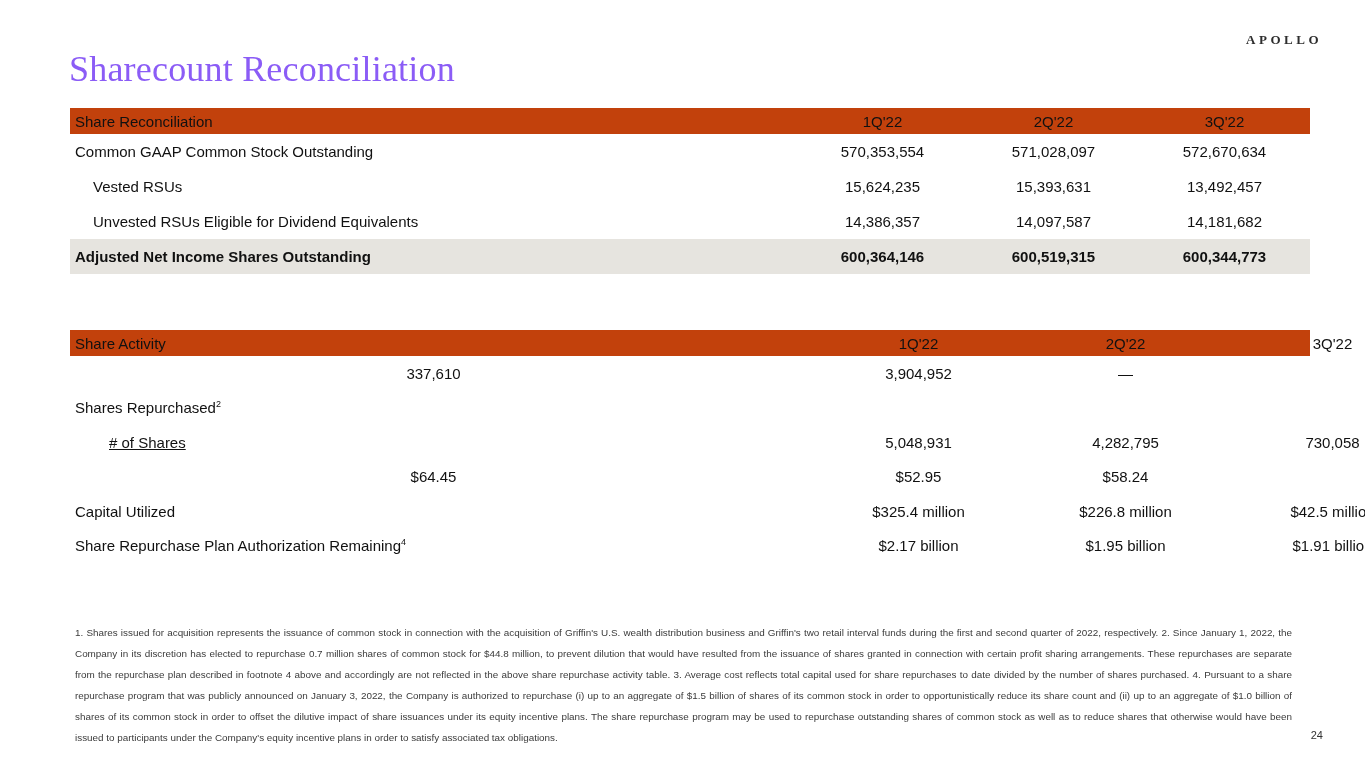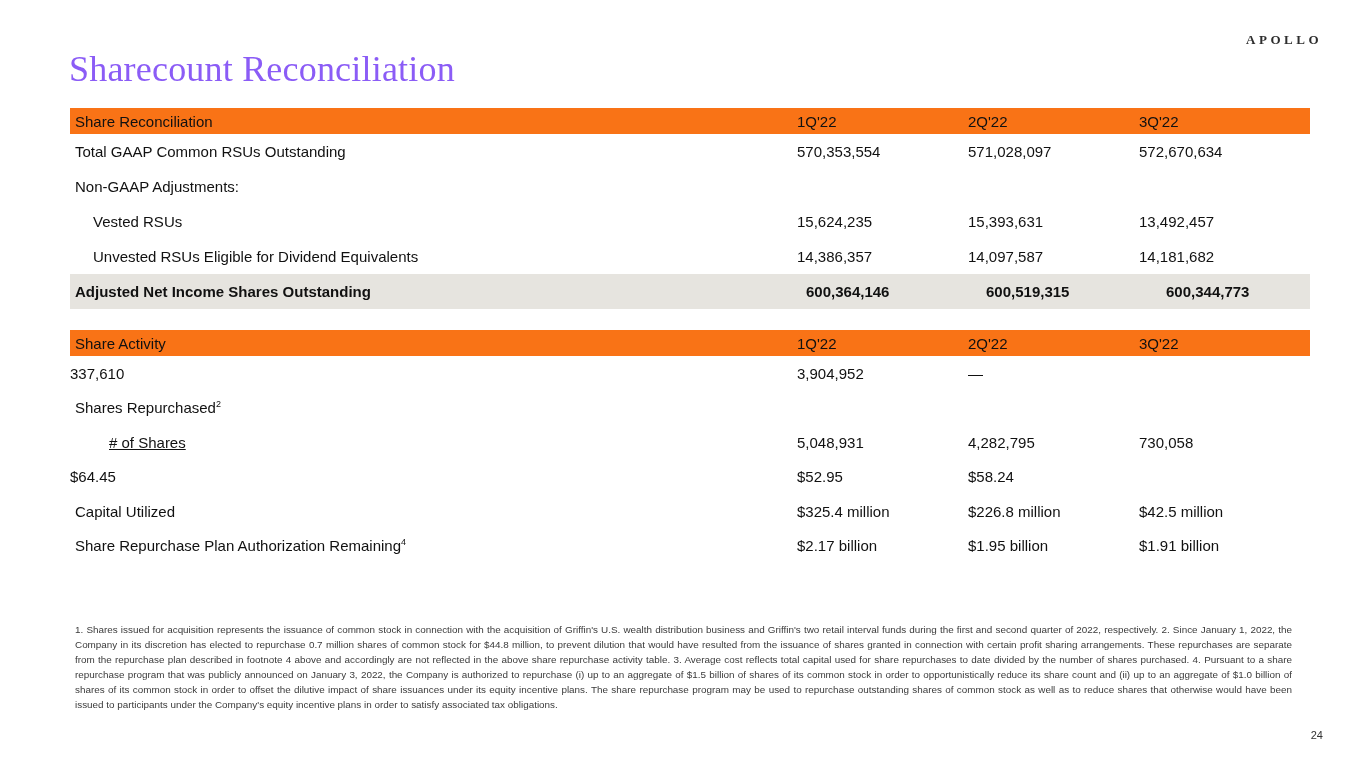--- a/index.html
+++ b/index.html
@@ -15,61 +15,55 @@
   .title{
     position:absolute;left:69px;top:48px;margin:0;
     font-family:"Liberation Serif",serif;font-weight:400;
     font-size:36px;color:#8b5cf6;letter-spacing:0.2px;
   }
   .table{position:absolute;left:70px;width:1240px;}
   .t-row{
     display:grid;grid-template-columns:727px 171px 171px 171px;
     align-items:center;height:35px;font-size:15px;color:#111;
   }
-  .table[data-table="1"] .t-row{height:34.5px;}
-  .t-head{height:26px !important;background:#f97316;}
-  .t-band{background:#e6e4df;font-weight:bold;gap:9px;}
+  .table[data-table="1"] .t-row{height:34.5px;gap:36px;}
+  .t-head{height:26px !important;background:#c2410c;}
+  .t-band{background:#e6e4df;font-weight:bold;}
   .cell-label{padding-left:5px;white-space:nowrap;}
-  .cell-val{text-align:left;white-space:nowrap;}
+  .cell-val{text-align:center;white-space:nowrap;}
   .ind1{padding-left:23px;}
   .ind2{padding-left:39px;text-decoration:underline;}
   sup.fn-sup{font-size:9px;line-height:0;vertical-align:super;}
   .footnotes{
     position:absolute;left:75px;top:622px;width:1217px;margin:0;
-    font-size:9.9px;line-height:15px;color:#3a3a3a;text-align:justify;
+    font-size:9.9px;line-height:21px;color:#3a3a3a;text-align:justify;
   }
   .page-number{
     position:absolute;right:42px;top:729px;font-size:11px;color:#333;
   }
 </style>
 </head>
 <body>
 
 <div class="slide">
   <div class="logo">APOLLO</div>
   <h1 class="title">Sharecount Reconciliation</h1>
 
   <div class="table" data-table="0" style="top:108px">
       <div class="t-row t-head">
         <div class="cell-label">Share Reconciliation</div>
         <div class="cell-val">1Q'22</div>
         <div class="cell-val">2Q'22</div>
         <div class="cell-val">3Q'22</div>
       </div>
       <div class="t-row">
-        <div class="cell-label">Total GAAP Common RSUs Outstanding</div>
+        <div class="cell-label">Common GAAP Common Stock Outstanding</div>
         <div class="cell-val">570,353,554</div>
         <div class="cell-val">571,028,097</div>
         <div class="cell-val">572,670,634</div>
-      </div>
-      <div class="t-row">
-        <div class="cell-label">Non-GAAP Adjustments:</div>
-        <div class="cell-val"></div>
-        <div class="cell-val"></div>
-        <div class="cell-val"></div>
       </div>
       <div class="t-row">
         <div class="cell-label ind1">Vested RSUs</div>
         <div class="cell-val">15,624,235</div>
         <div class="cell-val">15,393,631</div>
         <div class="cell-val">13,492,457</div>
       </div>
       <div class="t-row">
         <div class="cell-label ind1">Unvested RSUs Eligible for Dividend Equivalents</div>
         <div class="cell-val">14,386,357</div>

